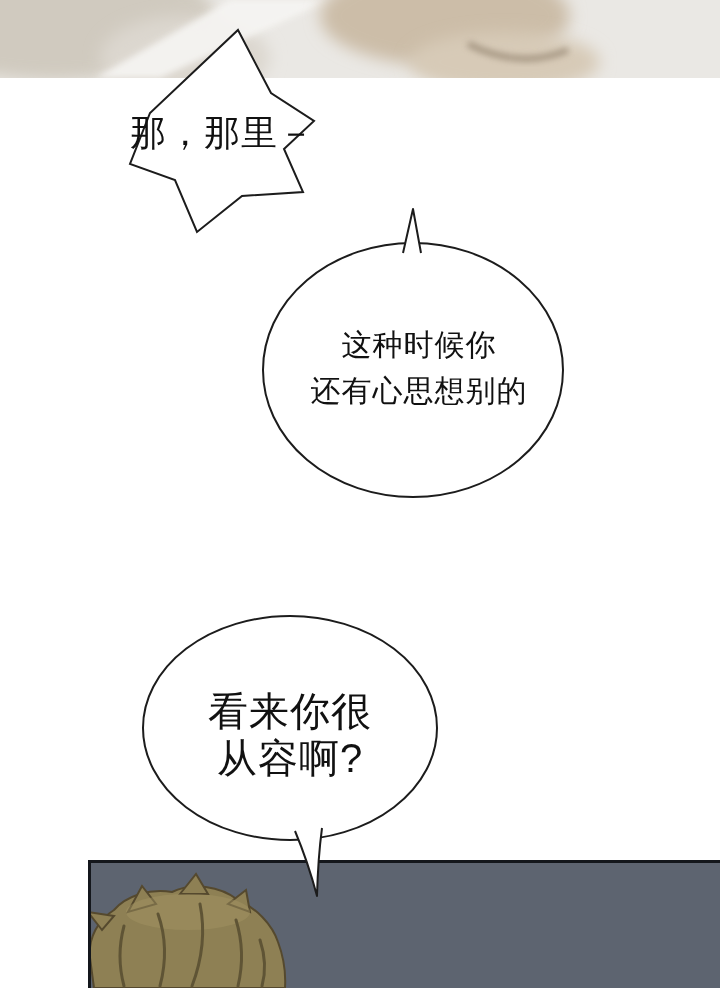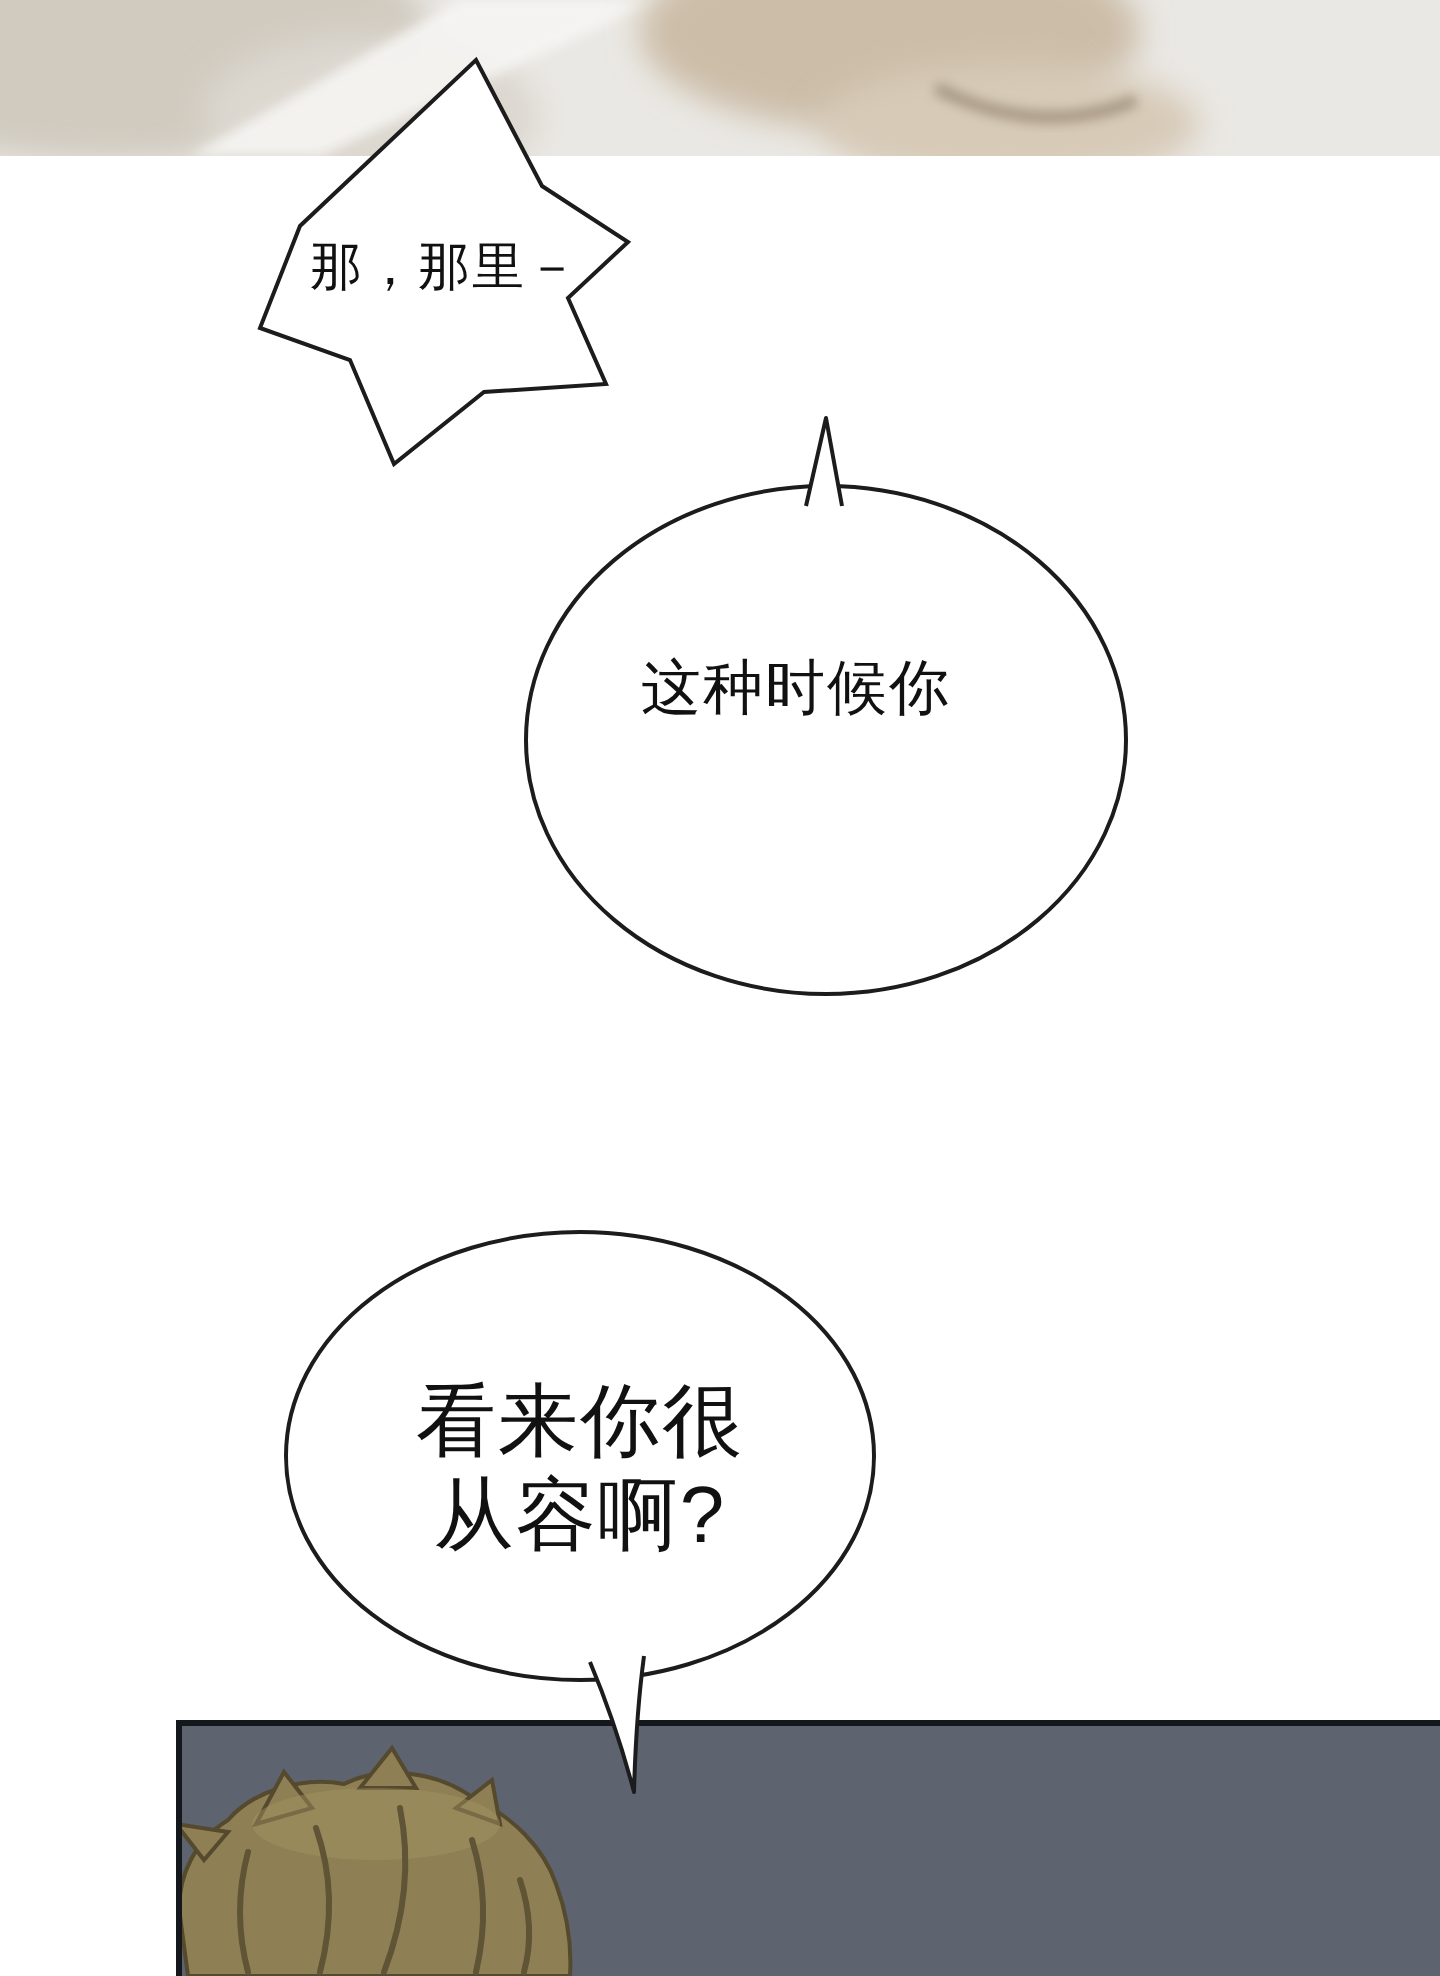--- a/index.html
+++ b/index.html
@@ -19,22 +19,22 @@
   .bubble-tail  { fill: #ffffff; stroke: #1c1c1c; stroke-width: 2; stroke-linejoin: round; }
 
   
   .speech {
     position: absolute;
     color: #111111;
     text-align: center;
     letter-spacing: 1px;
     font-weight: 500;
   }
-  .speech-jagged { left: 130px; top: 117px; width: 185px; font-size: 26px; line-height: 32px; }
-  .speech-oval1  { left: 238px; top: 322px; width: 320px; font-size: 30px; line-height: 46px; }
+  .speech-jagged { left: 130px; top: 117px; width: 185px; font-size: 36px; line-height: 32px; }
+  .speech-oval1  { left: 259px; top: 322px; width: 320px; font-size: 30px; line-height: 46px; }
   .speech-oval2  { left: 143px; top: 688px; width: 294px; font-size: 40px; line-height: 47px; }
 
   
   .panel-border { stroke: #14171c; stroke-width: 3; fill: none; }
   .hair-outline { stroke: #55492e; stroke-width: 2; }
   .hair-strand  { fill: none; stroke-width: 3; stroke-linecap: round; }
 </style>
 </head>
 <body>
 
@@ -89,20 +89,21 @@
     <ellipse class="bubble-shape" cx="290" cy="728" rx="147" ry="112"></ellipse>
     <path class="bubble-tail" d="M 295 831 Q 308 862 317 896 Q 318 858 322 828"></path>
   </svg>
 
   <div class="speech speech-jagged">
     <span>那，那里－</span>
   </div>
 
   <div class="speech speech-oval1">
     <div>这种时候你</div>
+    <div>还有心思想别的</div>
   </div>
 
   <div class="speech speech-oval2">
     <div>看来你很</div>
     <div>从容啊?</div>
   </div>
 
 </div>
 
 </body></html>

